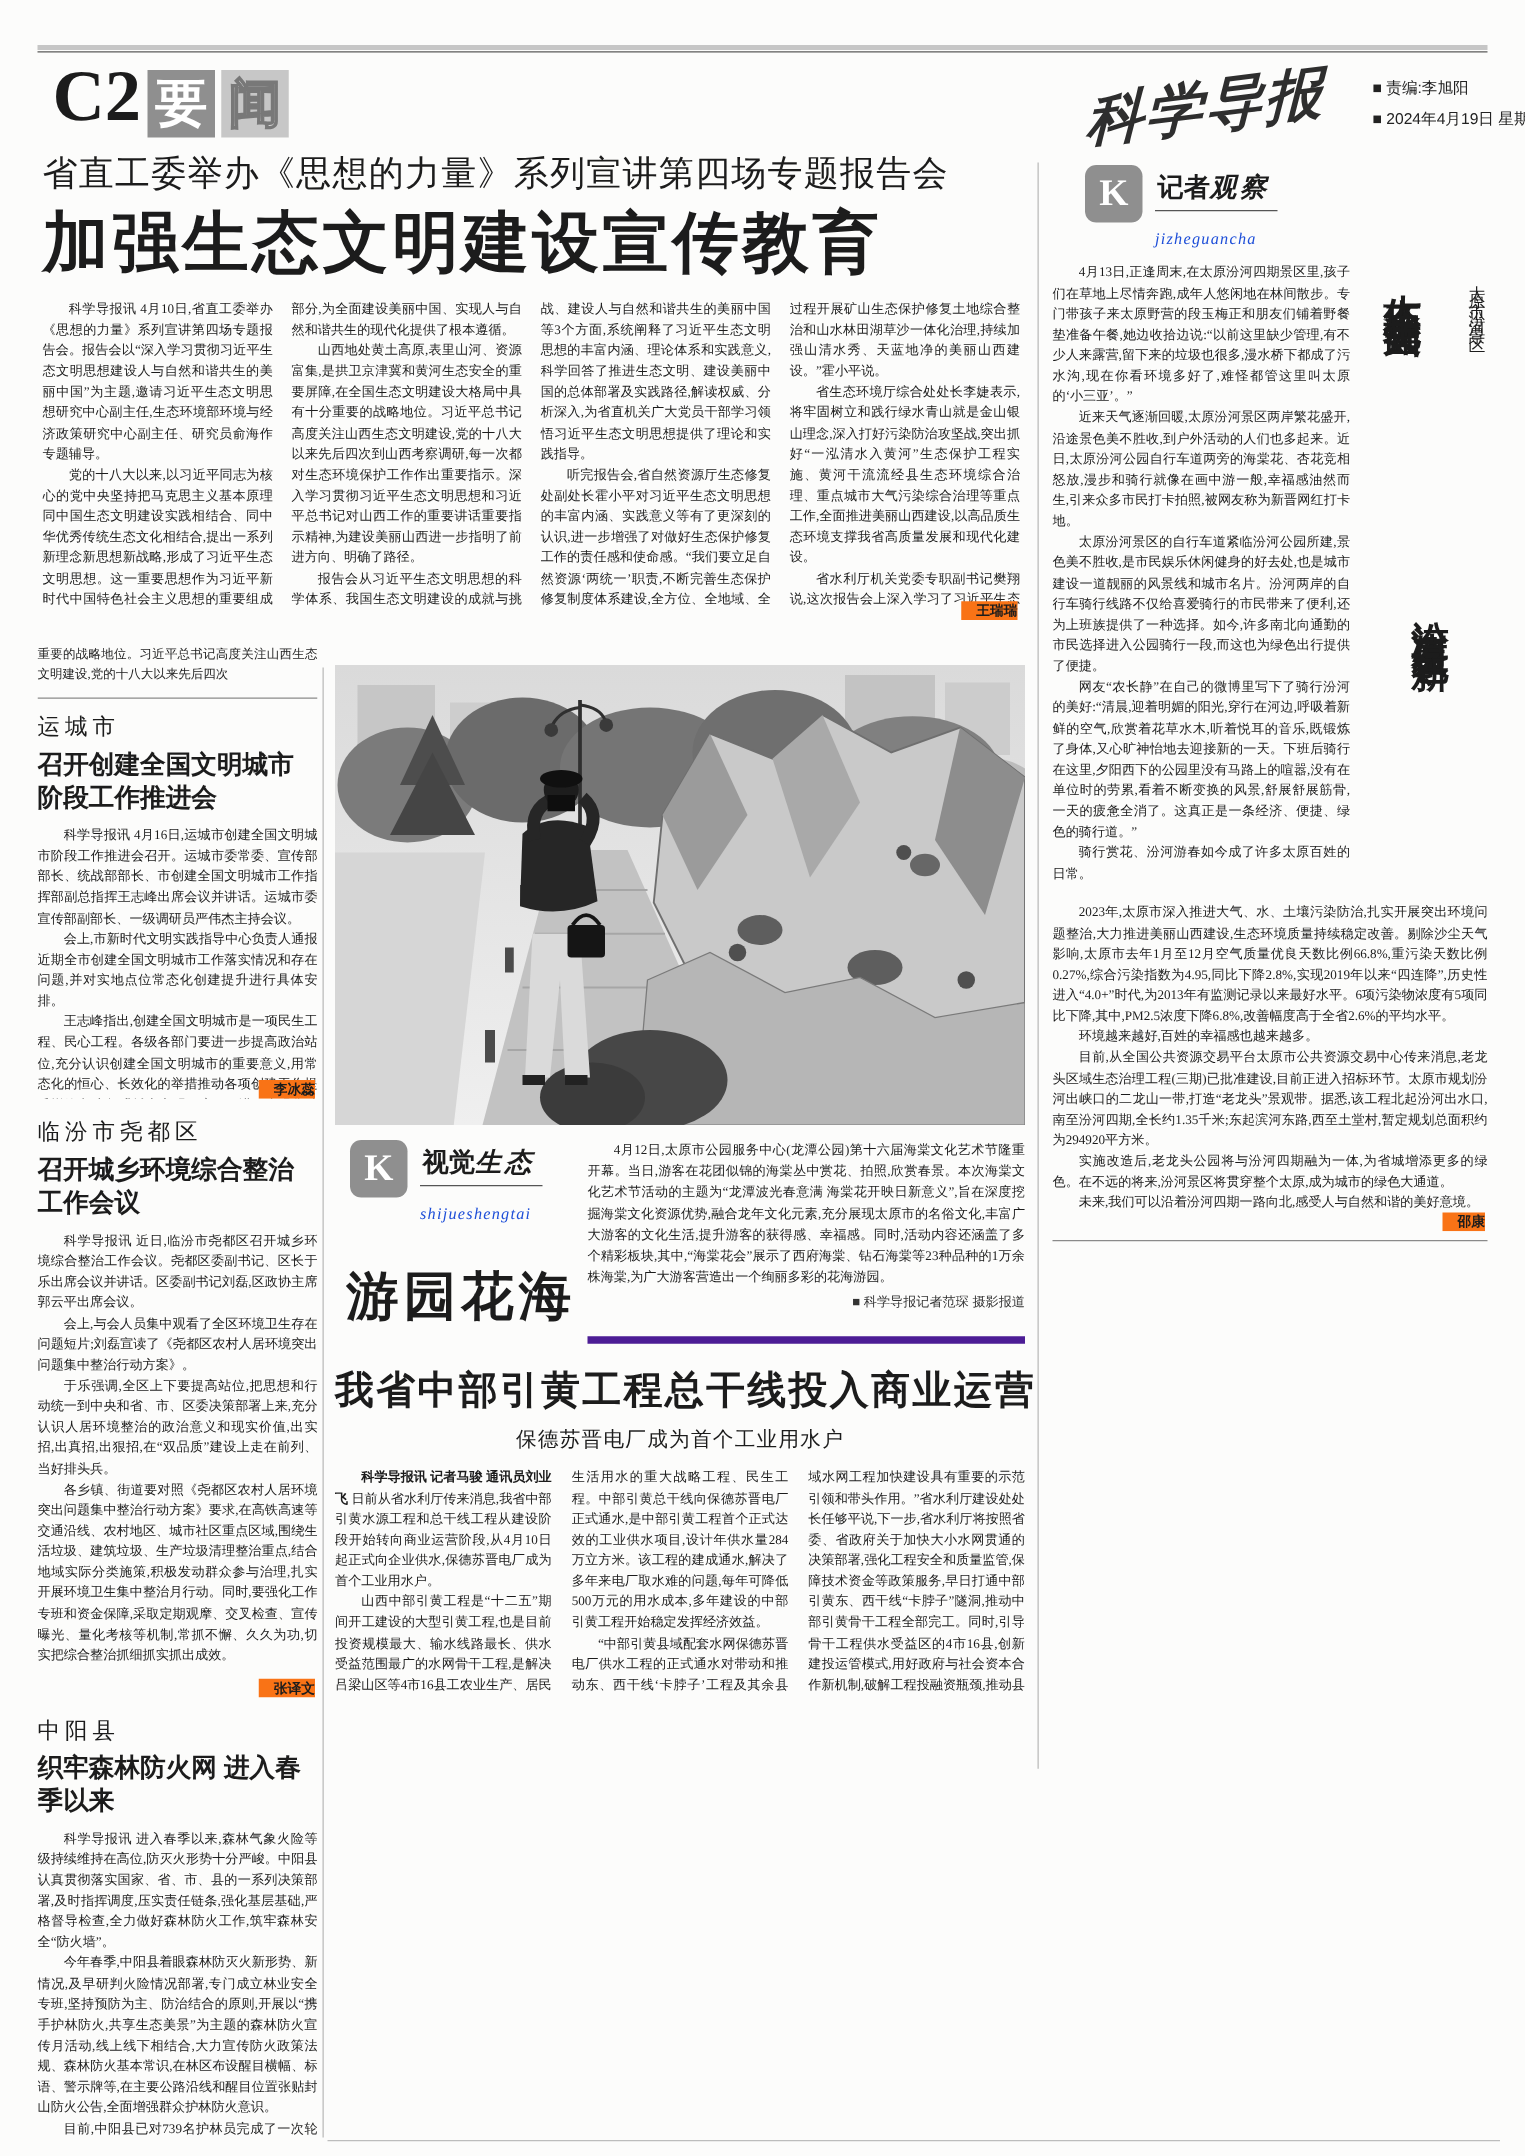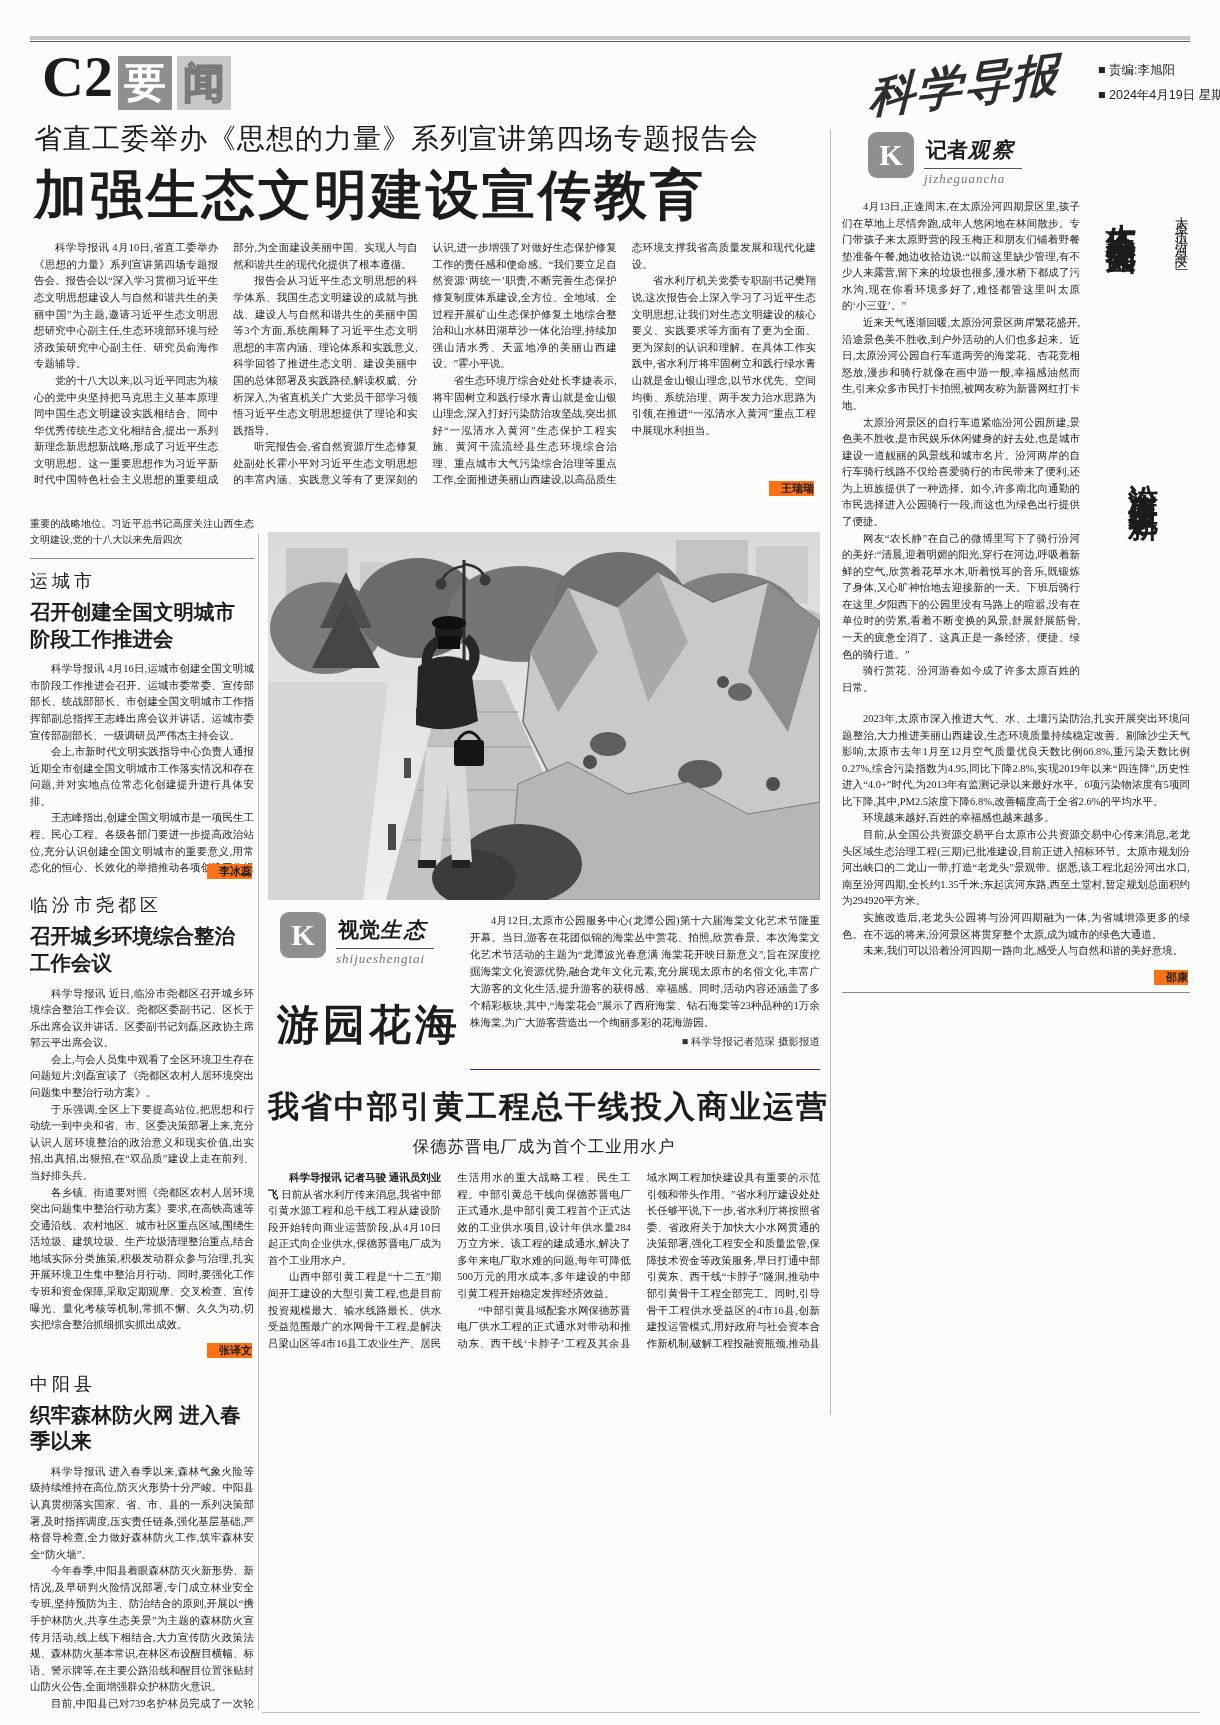--- a/index.html
+++ b/index.html
@@ -41,23 +41,23 @@
   .middle{left:268px;top:532px;width:552px;}
   .photo{width:552px;height:368px;display:block;}
   .cap-sec{display:flex;margin-top:12px;}
   .cap-left{width:202px;flex:none;}
   .logo-row{display:flex;align-items:flex-start;margin-left:12px;}
   .kbox{width:46px;height:46px;background:#8f8f8f;border-radius:9px;color:#fff;display:flex;align-items:center;
         justify-content:center;font-size:30px;font-weight:700;font-family:"Liberation Serif",serif;flex:none;}
   .logo-right{margin-left:10px;}
   .logo-cn{font-size:21px;font-weight:700;white-space:nowrap;border-bottom:1.5px solid #555;padding:4px 6px 4px 2px;}
   .logo-cn .script{font-style:italic;letter-spacing:3px;}
-  .logo-py{font-size:13px;font-style:italic;color:#737373;margin-top:2px;letter-spacing:1px;}
+  .logo-py{font-size:13px;font-style:italic;color:#1d4ed8;margin-top:14px;letter-spacing:1px;}
   .photo-title{font-size:42px;font-weight:700;letter-spacing:4px;text-align:center;margin-top:30px;}
-  .cap-right{flex:1;border-bottom:1px solid #4c1d95;padding-bottom:20px;}
+  .cap-right{flex:1;border-bottom:6px solid #4c1d95;padding-bottom:20px;}
   .caption-p{font-size:10.5px;line-height:1.62;text-align:justify;text-indent:2em;margin:0;}
   .credit{font-size:10.5px;text-align:right;margin-top:4px;color:#333;}
   .yinhuang{margin-top:16px;position:relative;}
   .yh-hed{font-size:31px;font-weight:700;text-align:center;letter-spacing:2px;white-space:nowrap;}
   .yh-sub{font-size:16.5px;text-align:center;margin-top:8px;letter-spacing:1px;}
   .cols3{margin-top:12px;column-count:3;column-gap:16px;height:186px;overflow:hidden;column-fill:auto;}
   
   .guancha{left:842px;top:132px;width:348px;height:853px;overflow:hidden;}
   .gc-grid{display:grid;grid-template-columns:1fr 104px;column-gap:6px;margin-top:12px;}
   .vhead-box{position:relative;height:512px;}
@@ -84,20 +84,21 @@
     <div>■ 责编:李旭阳</div>
     <div>■ 2024年4月19日 星期五</div>
   </div>
 
   <div class="abs main-art">
     <div class="kicker sans">省直工委举办《思想的力量》系列宣讲第四场专题报告会</div>
     <div class="main-hed sans">加强生态文明建设宣传教育</div>
     <div class="cols4 bodytext pinwrap">
       <p>科学导报讯 4月10日,省直工委举办《思想的力量》系列宣讲第四场专题报告会。报告会以“深入学习贯彻习近平生态文明思想建设人与自然和谐共生的美丽中国”为主题,邀请习近平生态文明思想研究中心副主任,生态环境部环境与经济政策研究中心副主任、研究员俞海作专题辅导。</p>
       <p>党的十八大以来,以习近平同志为核心的党中央坚持把马克思主义基本原理同中国生态文明建设实践相结合、同中华优秀传统生态文化相结合,提出一系列新理念新思想新战略,形成了习近平生态文明思想。这一重要思想作为习近平新时代中国特色社会主义思想的重要组成部分,为全面建设美丽中国、实现人与自然和谐共生的现代化提供了根本遵循。</p>
+      <p>山西地处黄土高原,表里山河、资源富集,是拱卫京津冀和黄河生态安全的重要屏障,在全国生态文明建设大格局中具有十分重要的战略地位。习近平总书记高度关注山西生态文明建设,党的十八大以来先后四次到山西考察调研,每一次都对生态环境保护工作作出重要指示。深入学习贯彻习近平生态文明思想和习近平总书记对山西工作的重要讲话重要指示精神,为建设美丽山西进一步指明了前进方向、明确了路径。</p>
       <p>报告会从习近平生态文明思想的科学体系、我国生态文明建设的成就与挑战、建设人与自然和谐共生的美丽中国等3个方面,系统阐释了习近平生态文明思想的丰富内涵、理论体系和实践意义,科学回答了推进生态文明、建设美丽中国的总体部署及实践路径,解读权威、分析深入,为省直机关广大党员干部学习领悟习近平生态文明思想提供了理论和实践指导。</p>
       <p>听完报告会,省自然资源厅生态修复处副处长霍小平对习近平生态文明思想的丰富内涵、实践意义等有了更深刻的认识,进一步增强了对做好生态保护修复工作的责任感和使命感。“我们要立足自然资源‘两统一’职责,不断完善生态保护修复制度体系建设,全方位、全地域、全过程开展矿山生态保护修复土地综合整治和山水林田湖草沙一体化治理,持续加强山清水秀、天蓝地净的美丽山西建设。”霍小平说。</p>
       <p>省生态环境厅综合处处长李婕表示,将牢固树立和践行绿水青山就是金山银山理念,深入打好污染防治攻坚战,突出抓好“一泓清水入黄河”生态保护工程实施、黄河干流流经县生态环境综合治理、重点城市大气污染综合治理等重点工作,全面推进美丽山西建设,以高品质生态环境支撑我省高质量发展和现代化建设。</p>
       <p>省水利厅机关党委专职副书记樊翔说,这次报告会上深入学习了习近平生态文明思想,让我们对生态文明建设的核心要义、实践要求等方面有了更为全面、更为深刻的认识和理解。在具体工作实践中,省水利厅将牢固树立和践行绿水青山就是金山银山理念,以节水优先、空间均衡、系统治理、两手发力治水思路为引领,在推进“一泓清水入黄河”重点工程中展现水利担当。</p>
 
       <span class="byline-pin">王瑞瑞</span>
     </div>
   </div>
 
   <div class="abs vrule" style="left:830px;top:130px;height:1285px;"></div>

